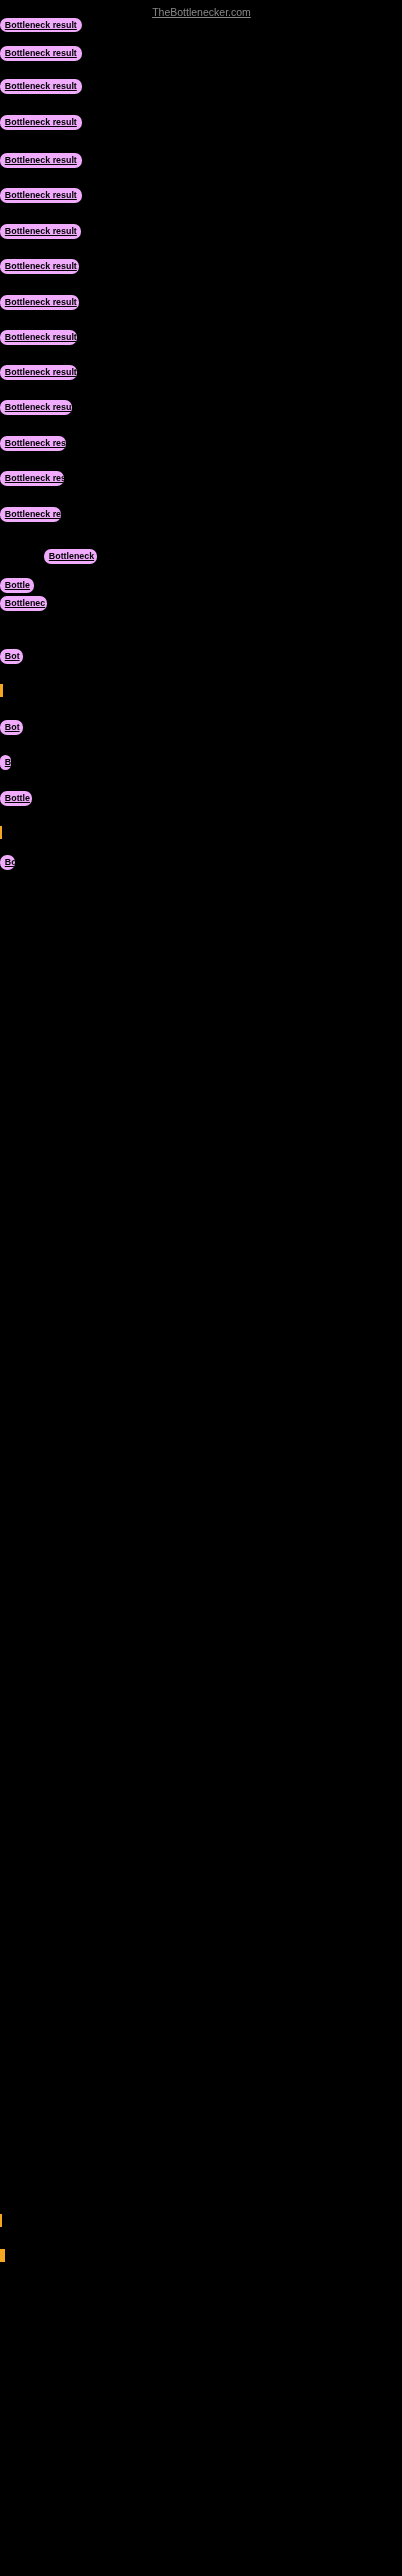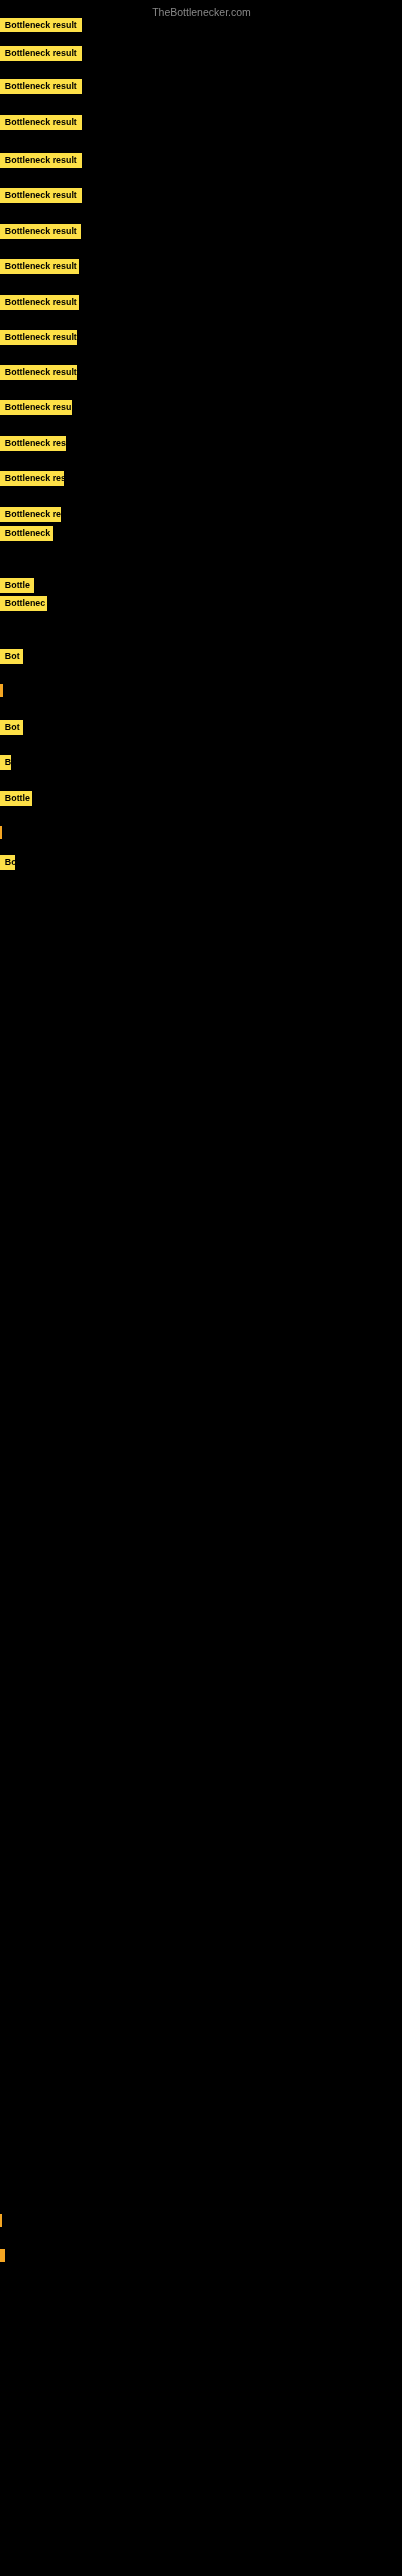--- a/index.html
+++ b/index.html
@@ -1,44 +1,45 @@
 <!DOCTYPE html>
 <html style="font-size:13px"><head>
   <meta charset="utf-8">
   <style>
     * {
       margin: 0;
       padding: 0;
       box-sizing: border-box;
+      text-decoration: underline;
     }
     body {
       background-color: #000;
       width: 403px;
       min-height: 2576px;
       font-family: Arial, sans-serif;
       position: relative;
     }
     .site-title {
       text-align: center;
       color: #888;
       font-size: 10.5px;
       padding: 3.2px 0;
       position: absolute;
       top: 3.2px;
       left: 0;
       right: 0;
     }
     .badge {
       display: inline-block;
-      background-color: #fde047;
+      background-color: #f0abfc;
       color: #000;
       font-size: 8.9px;
       font-weight: bold;
       padding: 2.4px 4.8px;
-      border-radius: 0;
+      border-radius: 7px;
       position: absolute;
       left: 0;
       white-space: nowrap;
       overflow: hidden;
     }
   </style>
 </head>
 <body>
 
 <div>
@@ -53,21 +54,21 @@
 <div class="badge" style="top: 188px; max-width: 82px;">Bottleneck result</div>
 <div class="badge" style="top: 224px; max-width: 81px;">Bottleneck result</div>
 <div class="badge" style="top: 259px; max-width: 79px;">Bottleneck result</div>
 <div class="badge" style="top: 295px; max-width: 79px;">Bottleneck result</div>
 <div class="badge" style="top: 330px; max-width: 77px;">Bottleneck result</div>
 <div class="badge" style="top: 365px; max-width: 77px;">Bottleneck result</div>
 <div class="badge" style="top: 400px; max-width: 72px;">Bottleneck resul</div>
 <div class="badge" style="top: 436px; max-width: 66px;">Bottleneck res</div>
 <div class="badge" style="top: 471px; max-width: 64px;">Bottleneck res</div>
 <div class="badge" style="top: 507px; max-width: 61px;">Bottleneck re</div>
-<div class="badge" style="top: 526px; max-width: 53px;">Bottleneck</div>
+<div class="badge" style="top: 549px; max-width: 53px; margin-left: 44px;">Bottleneck</div>
 <div class="badge" style="top: 578px; max-width: 34px;">Bottle</div>
 <div class="badge" style="top: 596px; max-width: 47px;">Bottlenec</div>
 <div class="badge" style="top: 649px; max-width: 22.5px;">Bot</div>
 <div style="position: absolute; top: 684px; left: 0px; width: 3.2px; height: 13px; background-color: rgb(245, 166, 35);"></div>
 <div class="badge" style="top: 720px; max-width: 22.5px;">Bot</div>
 <div class="badge" style="top: 755px; max-width: 11.3px;">B</div>
 <div class="badge" style="top: 791px; max-width: 32px;">Bottle</div>
 <div style="position: absolute; top: 826px; left: 0px; width: 1.6px; height: 13px; background-color: rgb(245, 166, 35);"></div>
 <div class="badge" style="top: 855px; max-width: 14.5px;">Bo</div>
 <div style="position: absolute; top: 2214px; left: 0px; width: 1.6px; height: 13px; background-color: rgb(245, 166, 35);"></div>

